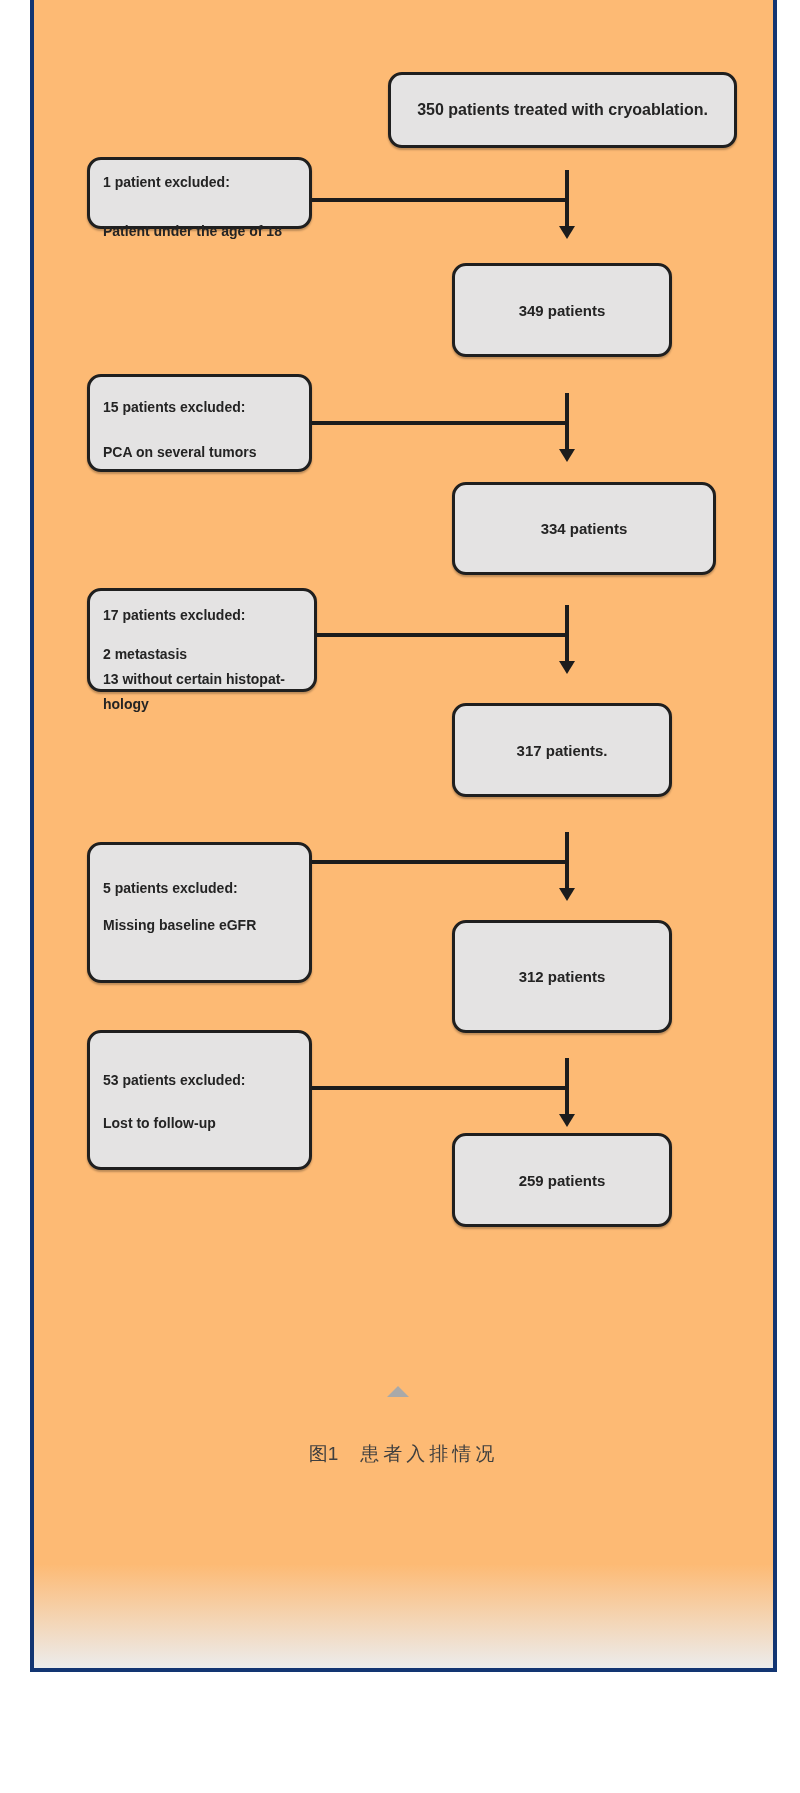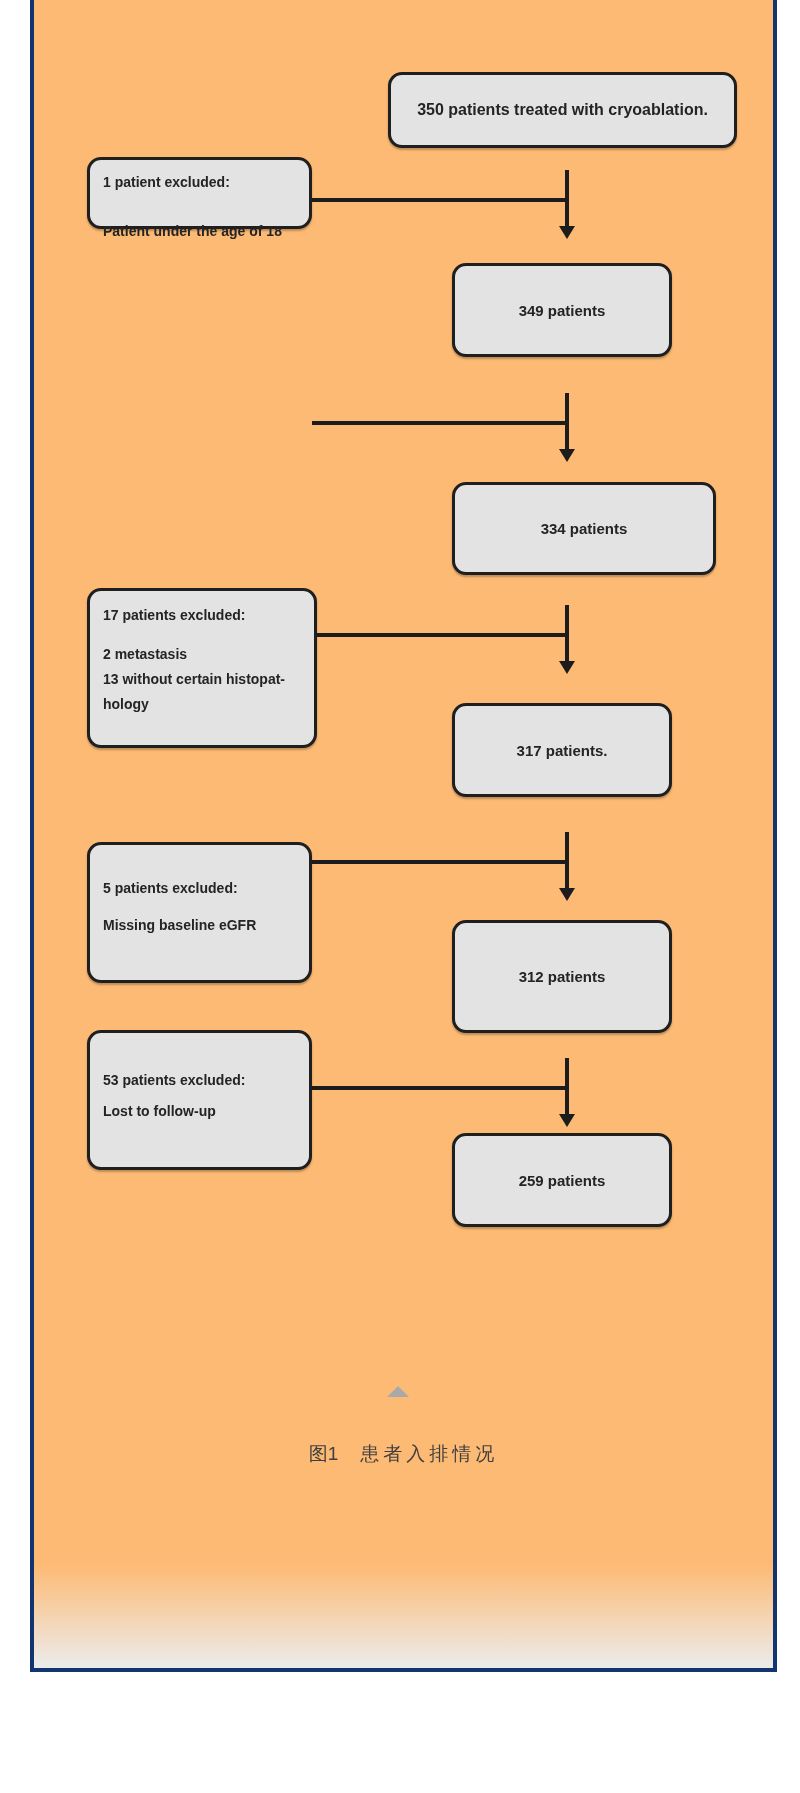--- a/index.html
+++ b/index.html
@@ -42,21 +42,21 @@
   .rbox .line{font-size:15px;}
   .rbox.top .line{font-size:16px;}
   .xbox{padding-left:13px;padding-right:6px;}
   .xbox .line{font-size:14px;line-height:25px;white-space:nowrap;}
 
   
   .e1{padding-top:10px;} .e1 .line:nth-child(2){margin-top:24px;}
   .e2{padding-top:18px;} .e2 .line:nth-child(2){margin-top:20px;}
   .e3{padding-top:12px;} .e3 .line:nth-child(2){margin-top:14px;}
   .e4{padding-top:31px;margin-top:36px;} .e4 .line:nth-child(2){margin-top:12px;}
-  .e5{padding-top:35px;} .e5 .line:nth-child(2){margin-top:6px;}
+  .e5{padding-top:35px;} .e5 .line:nth-child(2){margin-top:18px;}
 
   
   .hline{position:absolute;height:4px;background:var(--line-color);}
   .vline{position:absolute;width:4px;background:var(--line-color);}
   .ahead{
     position:absolute;width:0;height:0;
     border-left:8px solid transparent;border-right:8px solid transparent;
     border-top:13px solid var(--line-color);
   }
 
@@ -95,21 +95,25 @@
       <div class="line">312 patients</div>
     </div>
     <div class="fbox rbox" style="left:418px;top:1133px;width:220px;height:94px;">
       <div class="line">259 patients</div>
     </div>
 
     <div class="fbox xbox e1" style="left:53px;top:157px;width:225px;height:72px;">
       <div class="line">1 patient excluded:</div>
       <div class="line">Patient under the age of 18</div>
     </div>
-    <div class="fbox xbox e3" style="left:53px;top:588px;width:230px;height:160px;">
+    <div class="fbox xbox e2" style="left:53px;top:374px;width:225px;height:98px;">
+      <div class="line">15 patients excluded:</div>
+      <div class="line">PCA on several tumors</div>
+    </div>
+    <div class="fbox xbox e3" style="left:53px;top:588px;width:230px;height:104px;">
       <div class="line">17 patients excluded:</div>
       <div class="line">2 metastasis</div>
       <div class="line">13 without certain histopat-</div>
       <div class="line">hology</div>
     </div>
     <div class="fbox xbox e4" style="left:53px;top:806px;width:225px;height:141px;">
       <div class="line">5 patients excluded:</div>
       <div class="line">Missing baseline eGFR</div>
     </div>
     <div class="fbox xbox e5" style="left:53px;top:1030px;width:225px;height:140px;">

